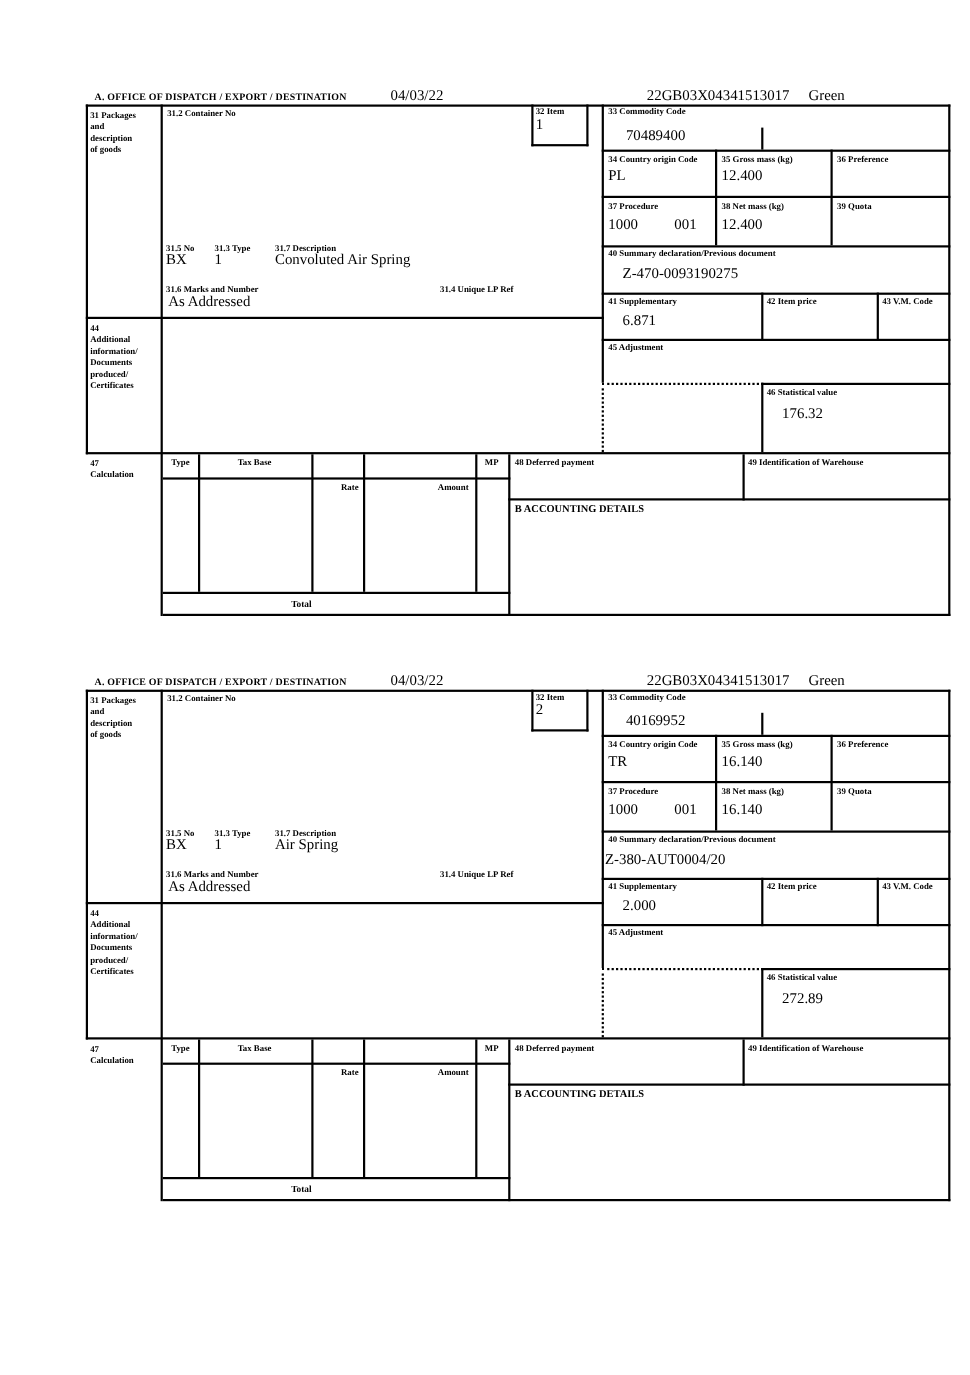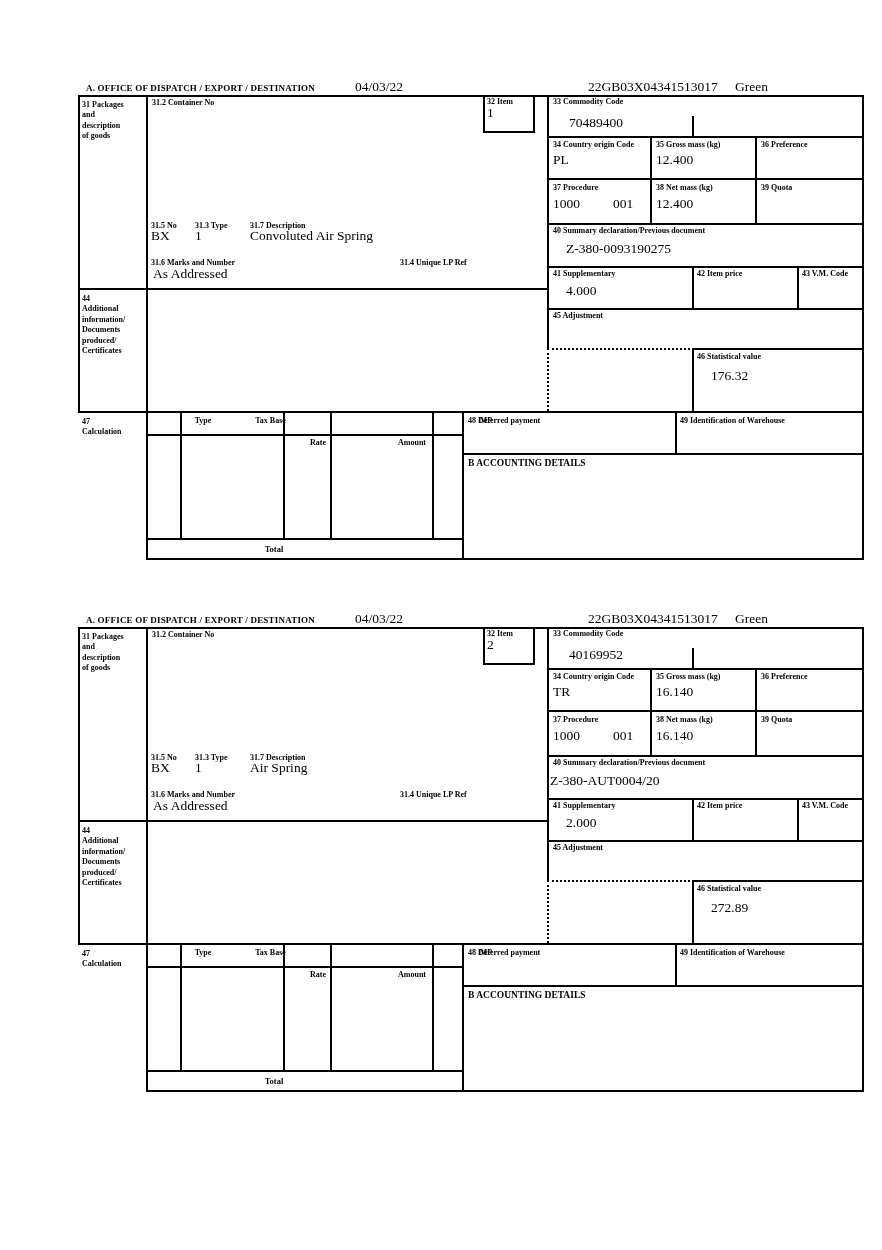--- a/index.html
+++ b/index.html
@@ -10,21 +10,21 @@
   .hl, .vl { position:absolute; background:#000; }
   .hl { height:2px; } .vl { width:2px; }
   .hl.dot { background:none; height:0; border-top:2px dotted #000; }
   .vl.dot { background:none; width:0; border-left:2px dotted #000; }
   .lab { position:absolute; font-size:8px; font-weight:bold; line-height:1.3; white-space:nowrap; }
   .lab.wrap { white-space:pre-line; }
   .hdr-lab { position:absolute; font-size:9px; font-weight:bold; letter-spacing:.2px; white-space:nowrap; }
   .val { position:absolute; font-size:13.5px; line-height:1.1; white-space:nowrap; }
   .bsec { position:absolute; font-size:9.5px; font-weight:bold; white-space:nowrap; }
   .cth { position:absolute; top:336px; font-size:8px; font-weight:bold; }
-  .ctr { text-align:center;padding-left:39px; } .rgt { text-align:right;margin-top:22px; }
+  .ctr { text-align:center; } .rgt { text-align:right;margin-top:22px; }
   .total { position:absolute; left:70px; top:464px; width:252px; text-align:center;
            font-size:8.5px; font-weight:bold; }
 </style>
 </head>
 <body>
 
 <div class="page">
 
   <div class="sad-form f1">
     <div class="hdr-lab" style="left:8px;top:3px">A.  OFFICE OF DISPATCH / EXPORT / DESTINATION</div>
@@ -109,22 +109,22 @@
     <div class="cth ctr" style="left:354px;width:30px">MP</div>
     <div class="total">Total</div>
 
     <div class="val" style="left:409px;top:26px">1</div>
     <div class="val" style="left:491px;top:36px">70489400</div>
     <div class="val" style="left:475px;top:73px">PL</div>
     <div class="val" style="left:578px;top:73px">12.400</div>
     <div class="val" style="left:475px;top:117px">1000</div>
     <div class="val" style="left:535px;top:117px">001</div>
     <div class="val" style="left:578px;top:117px">12.400</div>
-    <div class="val" style="left:488px;top:162px">Z-380-0093190275</div>
-    <div class="val" style="left:488px;top:204px">4.000</div>
+    <div class="val" style="left:488px;top:162px">Z-470-0093190275</div>
+    <div class="val" style="left:488px;top:204px">6.871</div>
     <div class="val" style="left:633px;top:289px">176.32</div>
     <div class="val" style="left:73px;top:149px">BX</div>
     <div class="val" style="left:117px;top:149px">1</div>
     <div class="val" style="left:172px;top:149px">Convoluted Air Spring</div>
     <div class="val" style="left:75px;top:187px">As Addressed</div>
   </div>
 
   <div class="sad-form f2">
     <div class="hdr-lab" style="left:8px;top:3px">A.  OFFICE OF DISPATCH / EXPORT / DESTINATION</div>
     <div class="val" style="left:277px;top:0">04/03/22</div>

